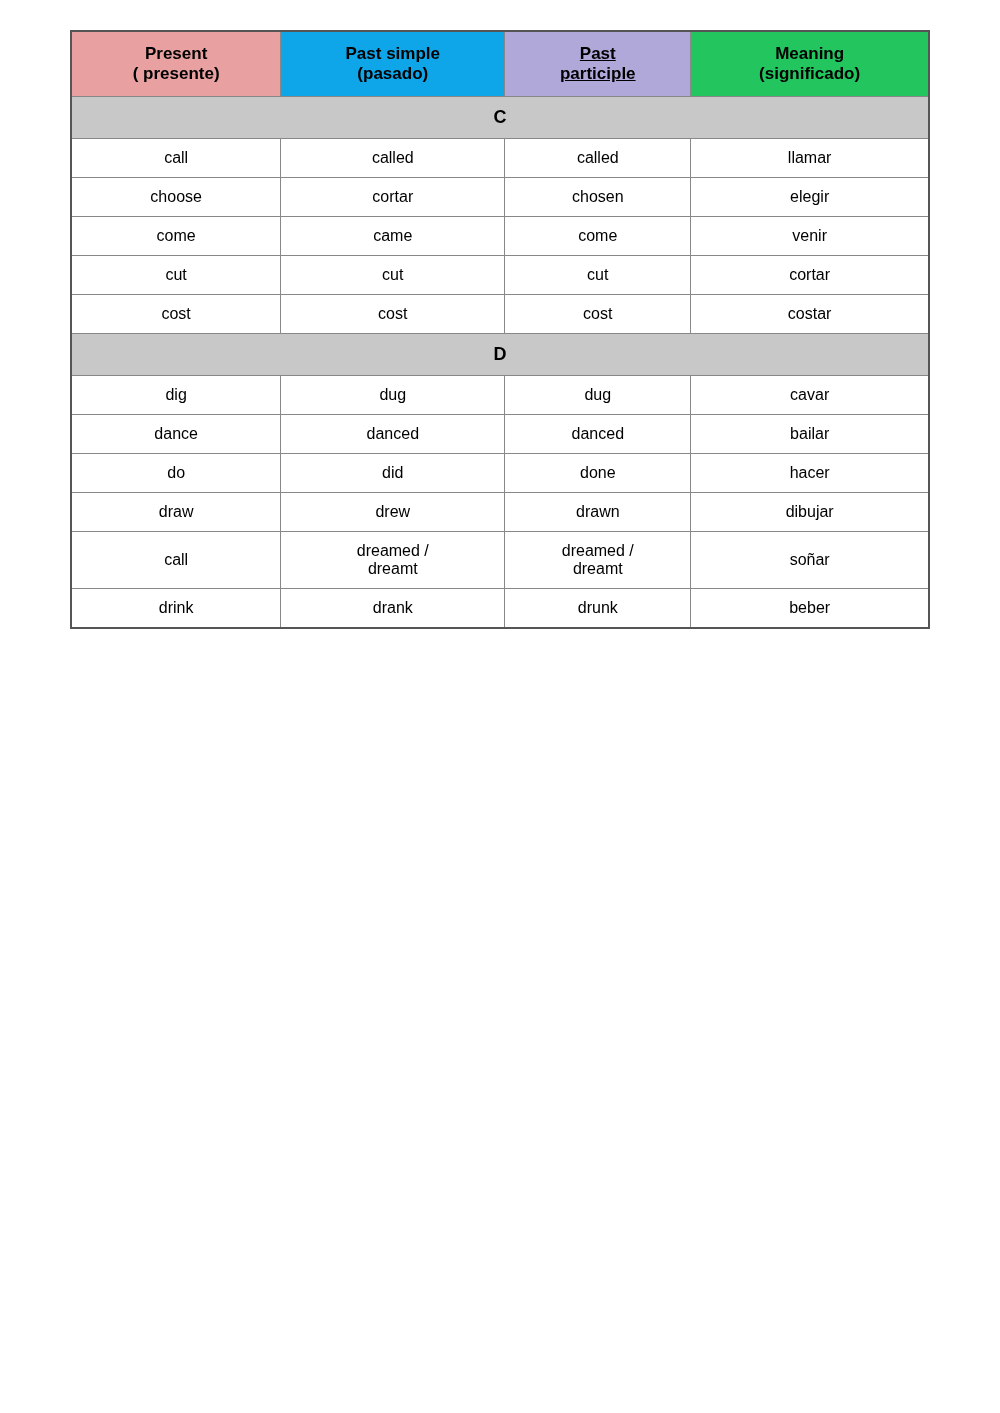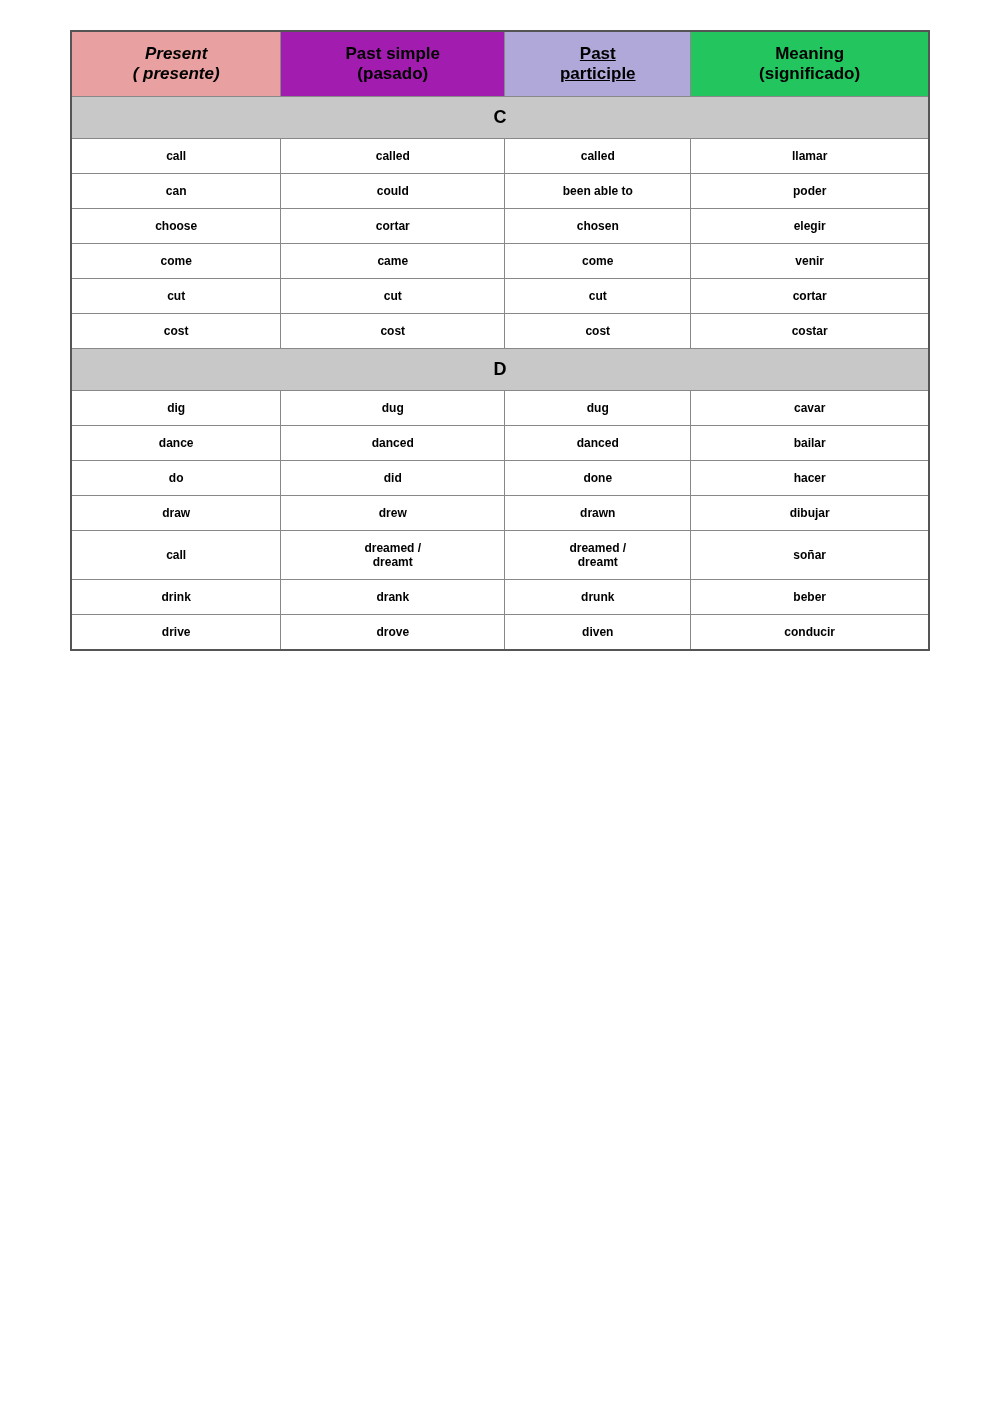--- a/index.html
+++ b/index.html
@@ -31,41 +31,40 @@
       padding: 10px 8px;
       vertical-align: middle;
     }
     thead tr th {
       font-weight: bold;
       font-size: 17px;
       padding: 12px 8px;
     }
     thead th:nth-child(1) {
       background-color: #e8a0a0;
-      font-style: italic;
     }
     thead th:nth-child(2) {
-      background-color: #a21caf;
+      background-color: #0ea5e9;
     }
     thead th:nth-child(3) {
       background-color: #b0a8d8;
       text-decoration: underline;
     }
     thead th:nth-child(4) {
       background-color: #22c55e;
     }
     .section-header td {
       background-color: #c8c8c8;
       font-weight: bold;
       font-size: 18px;
       text-align: center;
     }
     tbody tr td {
-      font-size: 12px;
-      font-weight: bold;
+      font-size: 16px;
+      font-weight: normal;
     }
     tbody tr:nth-child(even):not(.section-header) td {
       background-color: #ffffff;
     }
     tbody tr:not(.section-header) td {
       background-color: #ffffff;
     }
   </style>
 </head>
 <body>
@@ -82,26 +81,20 @@
     </thead>
     <tbody id="table-body">
     <tr class="section-header">
           <td colspan="4">C</td>
         </tr>
         <tr>
           <td>call</td>
           <td>called</td>
           <td>called</td>
           <td>llamar</td>
-        </tr>
-        <tr>
-          <td>can</td>
-          <td>could</td>
-          <td>been able  to</td>
-          <td>poder</td>
         </tr>
         <tr>
           <td>choose</td>
           <td>cortar</td>
           <td>chosen</td>
           <td>elegir</td>
         </tr>
         <tr>
           <td>come</td>
           <td>came</td>
@@ -152,21 +145,15 @@
           <td>dreamed /<br>dreamt</td>
           <td>dreamed /<br>dreamt</td>
           <td>soñar</td>
         </tr>
         <tr>
           <td>drink</td>
           <td>drank</td>
           <td>drunk</td>
           <td>beber</td>
         </tr>
-        <tr>
-          <td>drive</td>
-          <td>drove</td>
-          <td>diven</td>
-          <td>conducir</td>
-        </tr>
       </tbody>
   </table>
 </div>
 
 </body></html>

